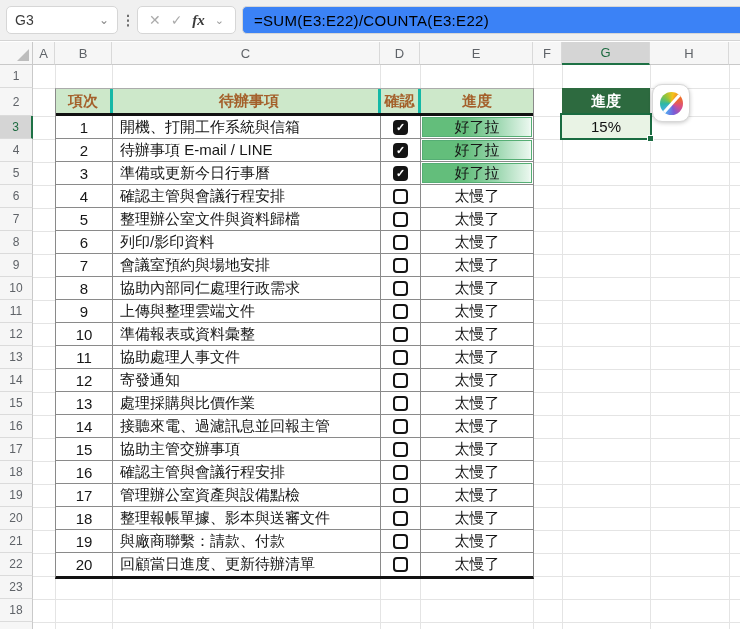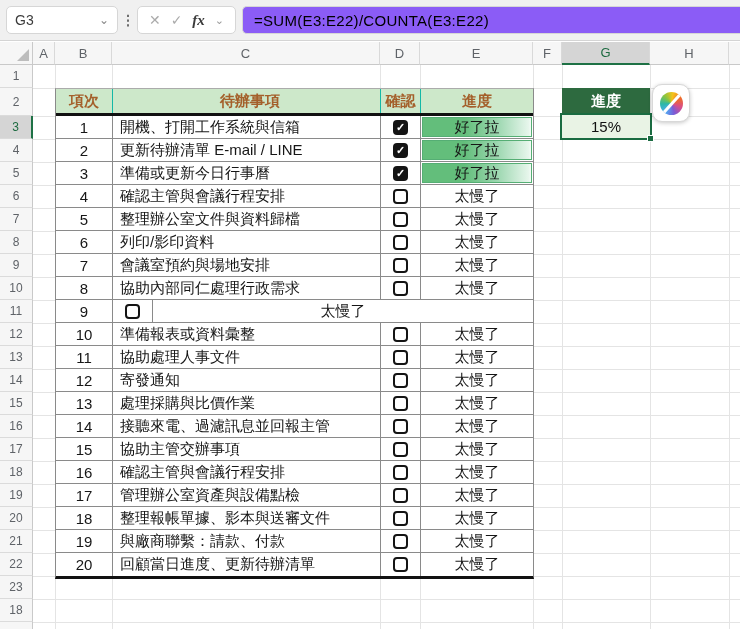--- a/index.html
+++ b/index.html
@@ -19,21 +19,21 @@
     display:flex; align-items:center; justify-content:center; color:#6d6d6d; font-size:14px; font-weight:bold; }
   .fx-controls { position:absolute; left:137px; top:6px; width:99px; height:28px;
     background:#fff; border:1px solid #D6D6D6; border-radius:5px;
     display:flex; align-items:center; justify-content:space-around; padding:0 6px; }
   .ic-cancel { color:#ABABAB; font-size:14px; }
   .ic-enter  { color:#ABABAB; font-size:14px; }
   .ic-fx { font-family:"Liberation Serif", serif; font-style:italic; font-weight:bold;
     font-size:15px; color:#3b3b3b;text-align:right; }
   .ic-fchev { color:#9a9a9a; font-size:11px; }
   .formula-field { position:absolute; left:242px; top:6px; width:498px; height:28px;
-    background:#8b5cf6; border:1px solid #D6D6D6; border-right:none; border-radius:5px 0 0 5px;
+    background:#3b82f6; border:1px solid #D6D6D6; border-right:none; border-radius:5px 0 0 5px;
     display:flex; align-items:center; padding:0 11px; }
   .formula-field .f-text { font-size:15px; color:#000; letter-spacing:.3px; white-space:pre; }
 
   
   .select-all { position:absolute; left:0; top:42px; width:33px; height:23px;
     background:#F6F6F6; border-right:1px solid #C9C9C9; border-bottom:1px solid #C9C9C9; z-index:1; }
   .select-all .tri { position:absolute; right:3px; bottom:3px; width:0; height:0;
     border-left:12px solid transparent; border-bottom:12px solid #BDBDBD; }
   .col-header-cell { position:absolute; top:42px; height:23px; background:#F6F6F6;
     border-right:1px solid #D9D9D9; border-bottom:1px solid #C9C9C9;
@@ -50,21 +50,21 @@
   .row-header-filler { position:absolute; left:0; top:622px; width:33px; height:7px;
     background:#F6F6F6; border-right:1px solid #C9C9C9; z-index:1; }
   .gridline { position:absolute; background:#E4E4E4; z-index:0; }
 
   
   .task-table { position:absolute; left:55px; top:88px; width:479px;
     background:#fff; border-left:1px solid #8a8a8a; border-right:1px solid #8a8a8a;
     border-top:1px solid #ABABAB; border-bottom:3px solid #111; z-index:2; }
   .thead { display:flex; height:27px; background:#CDE8CA; border-bottom:3px solid #111; }
   .th { display:flex; align-items:center; justify-content:center;
-    font-weight:bold; font-size:15px; color:#A4602B; border-right:1px solid #14b8a6; }
+    font-weight:bold; font-size:15px; color:#A4602B; border-right:3px solid #14b8a6; }
   .th:last-child { border-right:none; }
   .tr { display:flex; height:23px; background:#fff; border-bottom:1px solid #8a8a8a; }
   .tr:last-child { border-bottom:none; }
   .td { display:flex; align-items:center; font-size:15px; color:#161616;
     border-right:1px solid #8a8a8a; overflow:hidden; }
   .c-num  { width:57px;  justify-content:center; }
   .c-task { width:268px; padding-left:7px; }
   .c-chk  { width:40px;  justify-content:center; }
   .c-prog { flex:1; justify-content:center; position:relative; border-right:none !important; }
   .checkbox { width:15px; height:15px; border-radius:4px; }
@@ -209,21 +209,21 @@
       <div class="checkbox checked">✓</div>
     </div>
     <div class="td c-prog">
             <div class="donebar"></div>
             <span class="prog-text">好了拉</span>
           </div>
   </div>
 
   <div class="tr">
     <div class="td c-num">2</div>
-    <div class="td c-task">更新待辦清單 E-mail / LINE</div>
+    <div class="td c-task">待辦事項 E-mail / LINE</div>
     <div class="td c-chk">
       <div class="checkbox checked">✓</div>
     </div>
     <div class="td c-prog">
             <div class="donebar"></div>
             <span class="prog-text">好了拉</span>
           </div>
   </div>
 
   <div class="tr">
@@ -288,20 +288,21 @@
     <div class="td c-chk">
       <div class="checkbox unchecked"></div>
     </div>
     <div class="td c-prog">
             <span class="prog-text">太慢了</span>
           </div>
   </div>
 
   <div class="tr">
     <div class="td c-num">9</div>
+    <div class="td c-task">上傳與整理雲端文件</div>
     <div class="td c-chk">
       <div class="checkbox unchecked"></div>
     </div>
     <div class="td c-prog">
             <span class="prog-text">太慢了</span>
           </div>
   </div>
 
   <div class="tr">
     <div class="td c-num">10</div>

